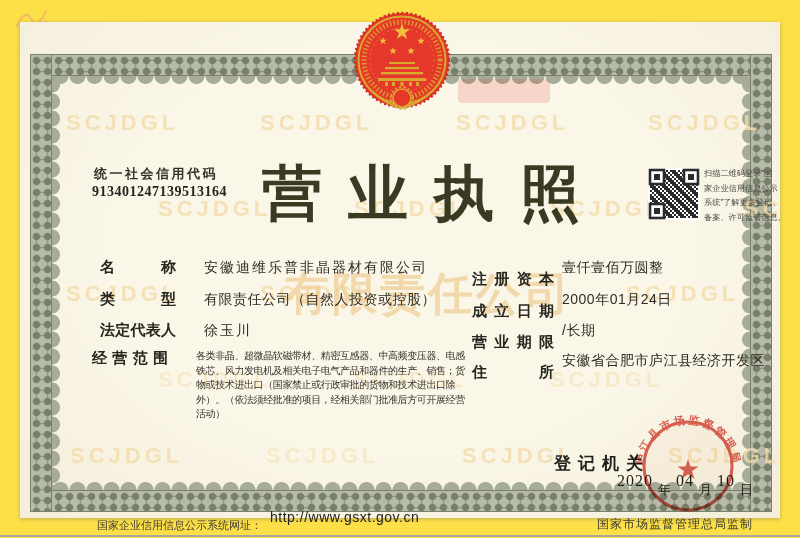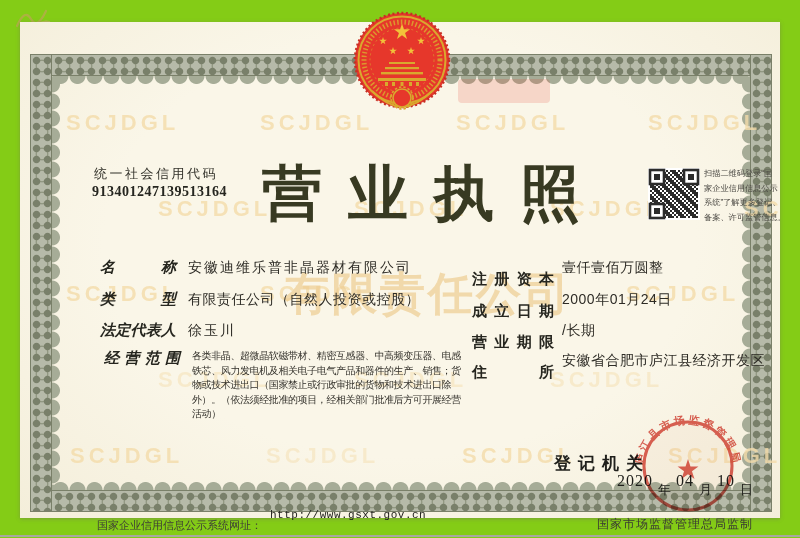--- a/index.html
+++ b/index.html
@@ -1,18 +1,18 @@
 <!DOCTYPE html>
 <html><head>
 <meta charset="utf-8">
 <style>
   html,body{margin:0;padding:0;background:#ffffff;}
   *{box-sizing:border-box;}
   .stage{position:relative;width:800px;height:538px;overflow:hidden;
-         background:#84cc16;font-family:"Liberation Sans",sans-serif;}
+         background:#fde047;font-family:"Liberation Sans",sans-serif;}
   
   .paper{position:absolute;left:20px;top:22px;width:760px;height:496px;
          background:radial-gradient(ellipse at 50% 45%, #faf6e8 55%, #f4eeda 100%);
          box-shadow:0 1px 4px rgba(110,110,95,.45);overflow:hidden;}
   
   .frame{position:absolute;left:10px;top:32px;width:742px;height:458px;pointer-events:none;}
   .band{position:absolute;background-color:#b6baa9;
         background-image:
           radial-gradient(circle at 50% 50%, #79806a 3.2px, rgba(121,128,106,0) 4.2px),
           radial-gradient(circle at 50% 50%, rgba(121,128,106,0) 4.6px, #8f957f 5.6px, rgba(143,149,127,0) 7px);
@@ -36,53 +36,53 @@
      background-size:13px 17px;background-repeat:repeat-y;}
   .red-tint{position:absolute;left:438px;top:57px;width:92px;height:24px;
      background:rgba(224,57,43,.17);border-radius:4px;}
   
   .wm{position:absolute;font-weight:bold;font-size:22px;letter-spacing:4px;
       color:#f4dcaa;opacity:.8;white-space:nowrap;}
   .wm.faint{opacity:.45;}
   .wm-big{position:absolute;left:264px;top:242px;font-weight:bold;font-size:45px;
       letter-spacing:3px;color:#eecd92;opacity:.7;white-space:nowrap;}
   
-  .code-label{position:absolute;left:74px;top:143px;font-size:13px;font-weight:normal;
+  .code-label{position:absolute;left:74px;top:143px;font-size:13px;font-weight:bold;
       letter-spacing:2.5px;color:#33322a;}
   .code-value{position:absolute;left:72px;top:162px;font-family:"Liberation Serif",serif;
       font-size:14px;letter-spacing:.5px;color:#262620;font-weight:bold;}
   .license-title{position:absolute;left:242px;top:132px;font-size:60px;font-weight:800;
       letter-spacing:26px;color:#383a22;white-space:nowrap;}
   .qr{position:absolute;left:628px;top:146px;width:52px;height:52px;}
   .qr-caption{position:absolute;left:684px;top:145px;font-size:8.2px;line-height:14.6px;
       color:#4c4a44;white-space:nowrap;}
   
   .row{position:absolute;display:flex;align-items:flex-start;}
   .flabel{display:inline-block;flex-shrink:0;font-weight:bold;color:#26261f;
       font-size:15px;text-align-last:justify;-moz-text-align-last:justify;}
-  .flabel-l{width:76px;margin-right:12px;font-style:italic;}
+  .flabel-l{width:76px;margin-right:28px;}
   .flabel-r{width:82px;margin-right:8px;margin-top:12px;}
   .fvalue{font-size:14px;color:#2e2c26;letter-spacing:.5px;white-space:nowrap;padding-top:1px;}
   .fvalue.wide{letter-spacing:2px;}
   .scope-lines{font-size:10px;letter-spacing:-.4px;line-height:14.6px;color:#33312b;}
   .scope-lines div{white-space:nowrap;}
   
   .registrar{position:absolute;left:534px;top:430px;font-size:17px;font-weight:600;
       letter-spacing:7px;color:#20201c;white-space:nowrap;}
   .issue-date{position:absolute;left:597px;top:450px;display:flex;align-items:flex-start;
       color:#1e1e1a;}
   .issue-date .num{font-family:Liberation Serif, serif;font-size:16px;letter-spacing:1px;}
   .issue-date .unit{font-size:13px;margin-top:9px;}
   .issue-date>span{margin-right:5px;}
   .seal{position:absolute;left:612px;top:390px;width:112px;height:112px;
       mix-blend-mode:multiply;opacity:.85;}
   
   .footer-site-label{position:absolute;left:97px;top:518px;font-size:11px;color:#3d3c36;}
-  .footer-site-url{position:absolute;left:270px;top:509px;font-family:Liberation Mono, monospace;
-      font-size:11px;letter-spacing:.5px;color:#23231f;}
+  .footer-site-url{position:absolute;left:270px;top:509px;font-family:Liberation Sans, sans-serif;
+      font-size:14px;letter-spacing:.5px;color:#23231f;}
   .footer-producer{position:absolute;left:597px;top:516px;font-size:12px;letter-spacing:1px;color:#3a3a33;}
   .bottom-line{position:absolute;left:0;bottom:1px;width:800px;height:2px;background:#a8a8a0;}
   .emblem{position:absolute;left:352px;top:5px;width:100px;height:116px;}
   .pen-mark{position:absolute;left:14px;top:4px;width:44px;height:30px;opacity:.4;}
 </style>
 </head>
 <body>
 
 <div class="stage">
 
@@ -166,21 +166,21 @@
       <span class="fvalue wide">安徽迪维乐普非晶器材有限公司</span>
     </div>
     <div class="row" style="left:80px;top:268px">
       <span class="flabel flabel-l">类型</span>
       <span class="fvalue">有限责任公司（自然人投资或控股）</span>
     </div>
     <div class="row" style="left:80px;top:299px">
       <span class="flabel flabel-l">法定代表人</span>
       <span class="fvalue wide">徐玉川</span>
     </div>
-    <div class="row" style="left:84px;top:327px">
+    <div class="row" style="left:72px;top:327px">
       <span class="flabel flabel-l">经营范围</span>
       <span class="scope-lines">
         <div>各类非晶、超微晶软磁带材、精密互感器、中高频变压器、电感</div>
         <div>铁芯、风力发电机及相关电子电气产品和器件的生产、销售；货</div>
         <div>物或技术进出口（国家禁止或行政审批的货物和技术进出口除</div>
         <div>外）。（依法须经批准的项目，经相关部门批准后方可开展经营</div>
         <div>活动）</div>
       </span>
     </div>
 

